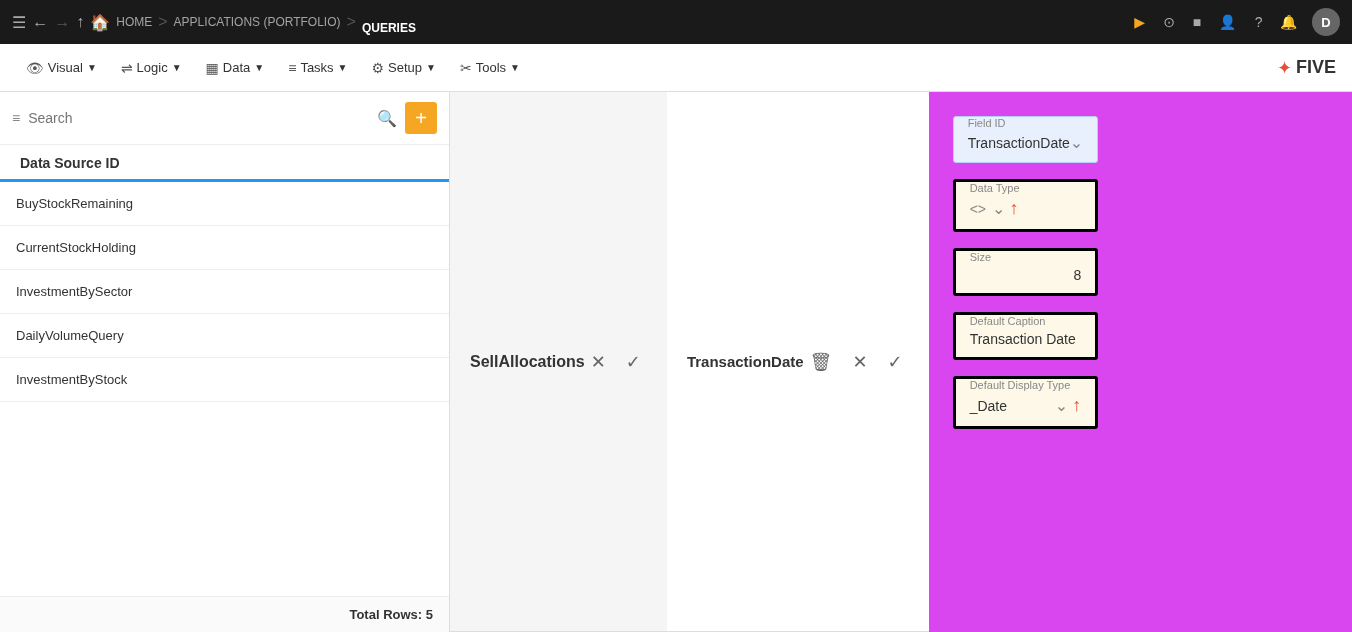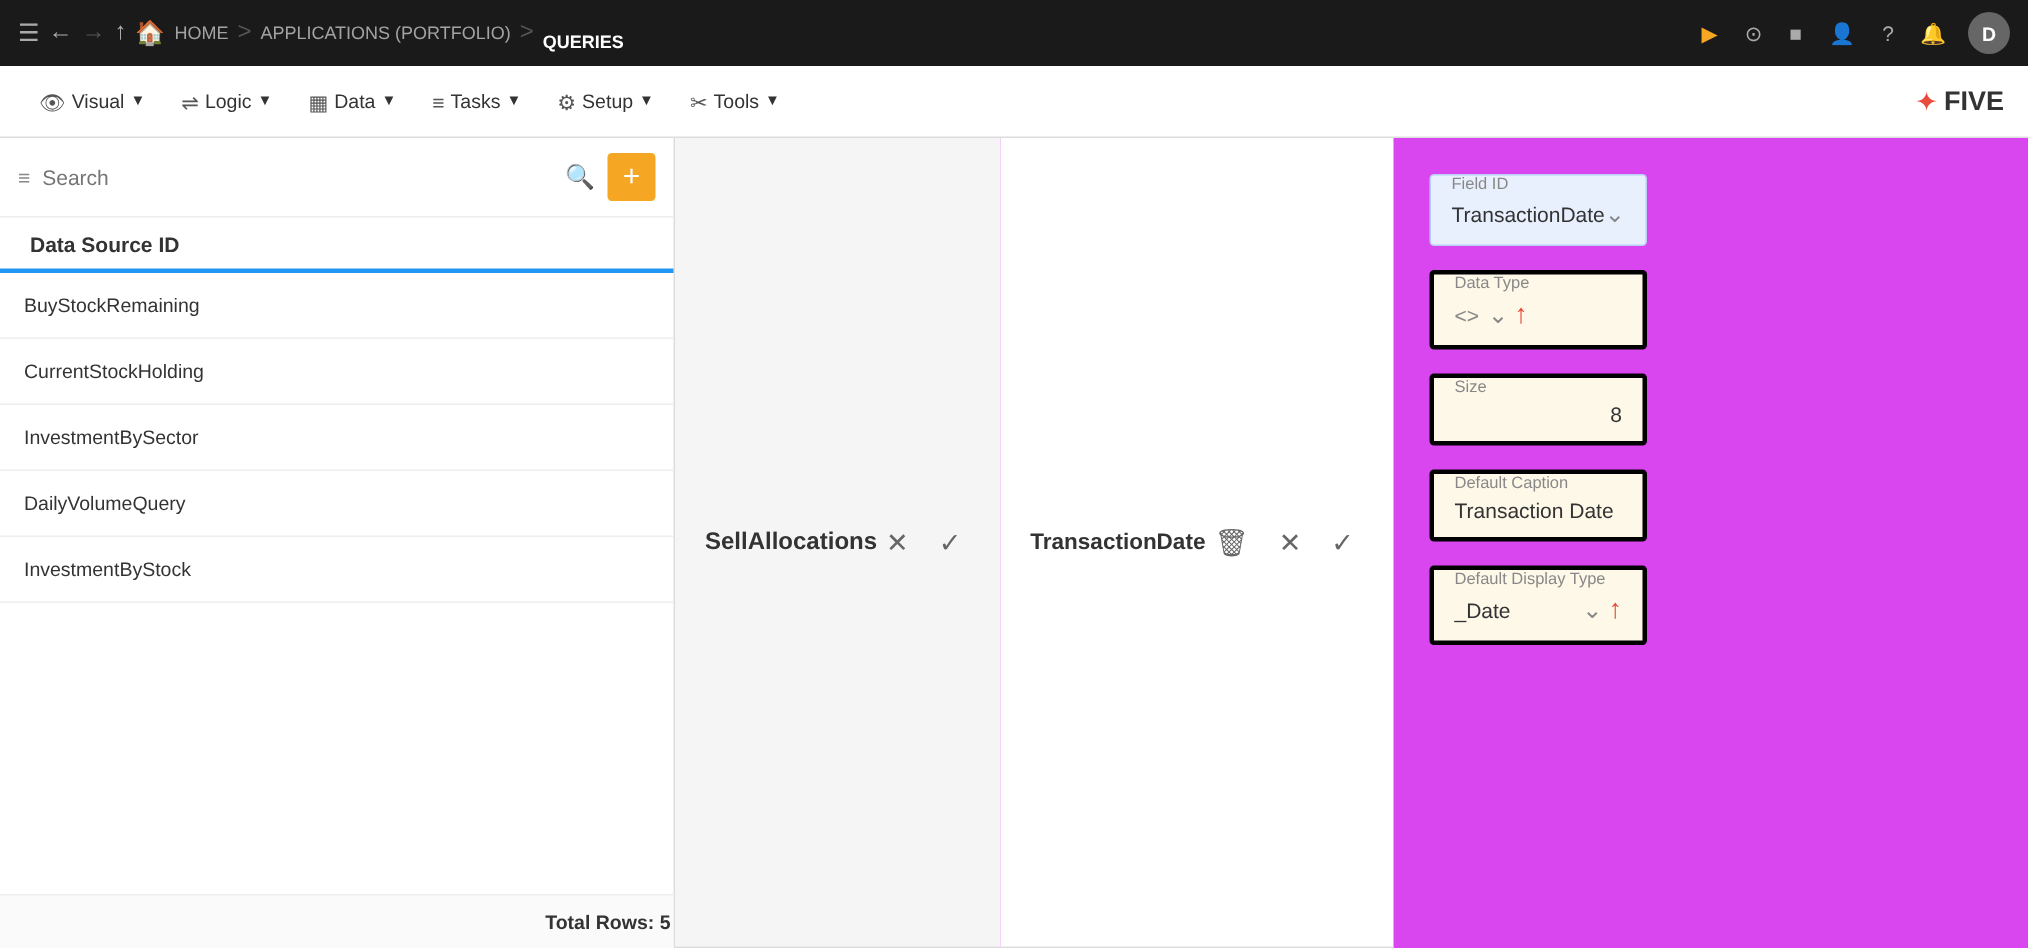--- a/index.html
+++ b/index.html
@@ -85,21 +85,21 @@
       border-bottom: 3px solid #2196F3;
     }
     .sidebar-list { flex: 1; overflow-y: auto; }
     .sidebar-list-item {
       padding: 14px 16px;
       border-bottom: 1px solid #eee;
       font-size: 13px; color: #333;
       cursor: pointer;
     }
     .sidebar-footer {
-      padding: 10px 2px;
+      padding: 10px 16px;
       border-top: 1px solid #eee;
       font-size: 13px; color: #333; text-align: right;
       background: #fafafa;
     }
     .sidebar-footer strong { font-weight: bold; }
 
     
     .right-panel {
       flex: 1;
       background: #d946ef;

